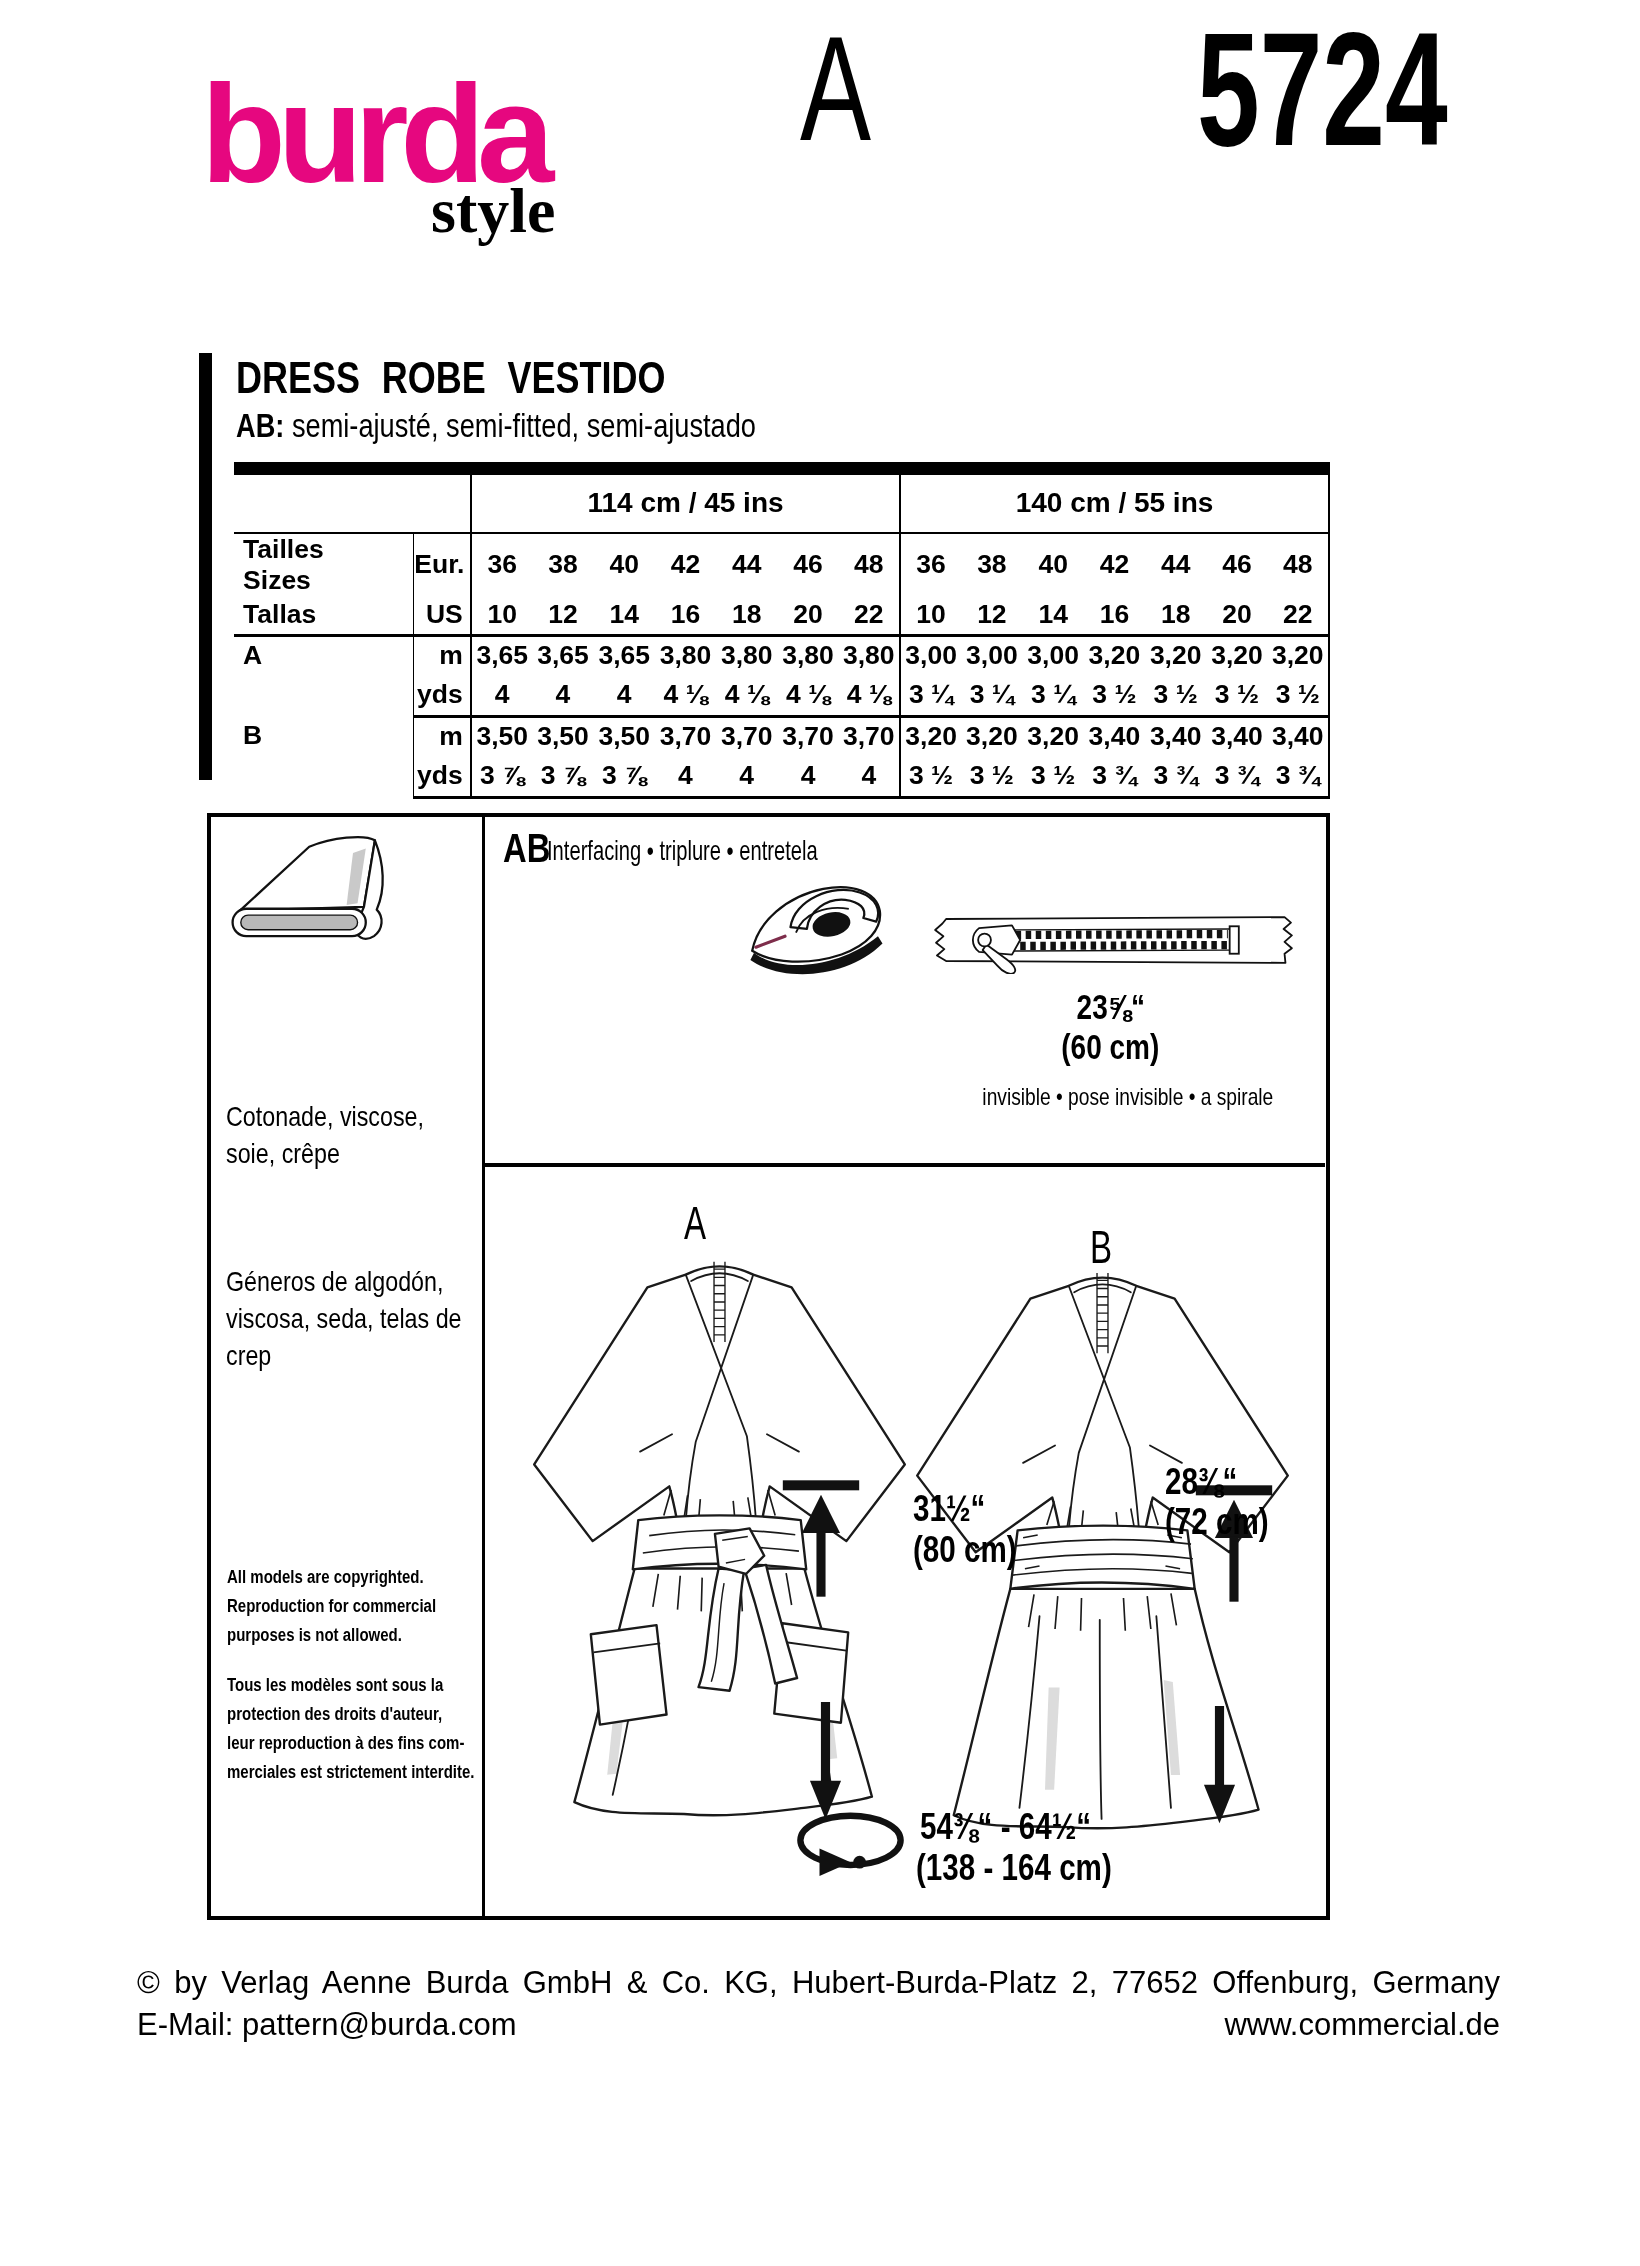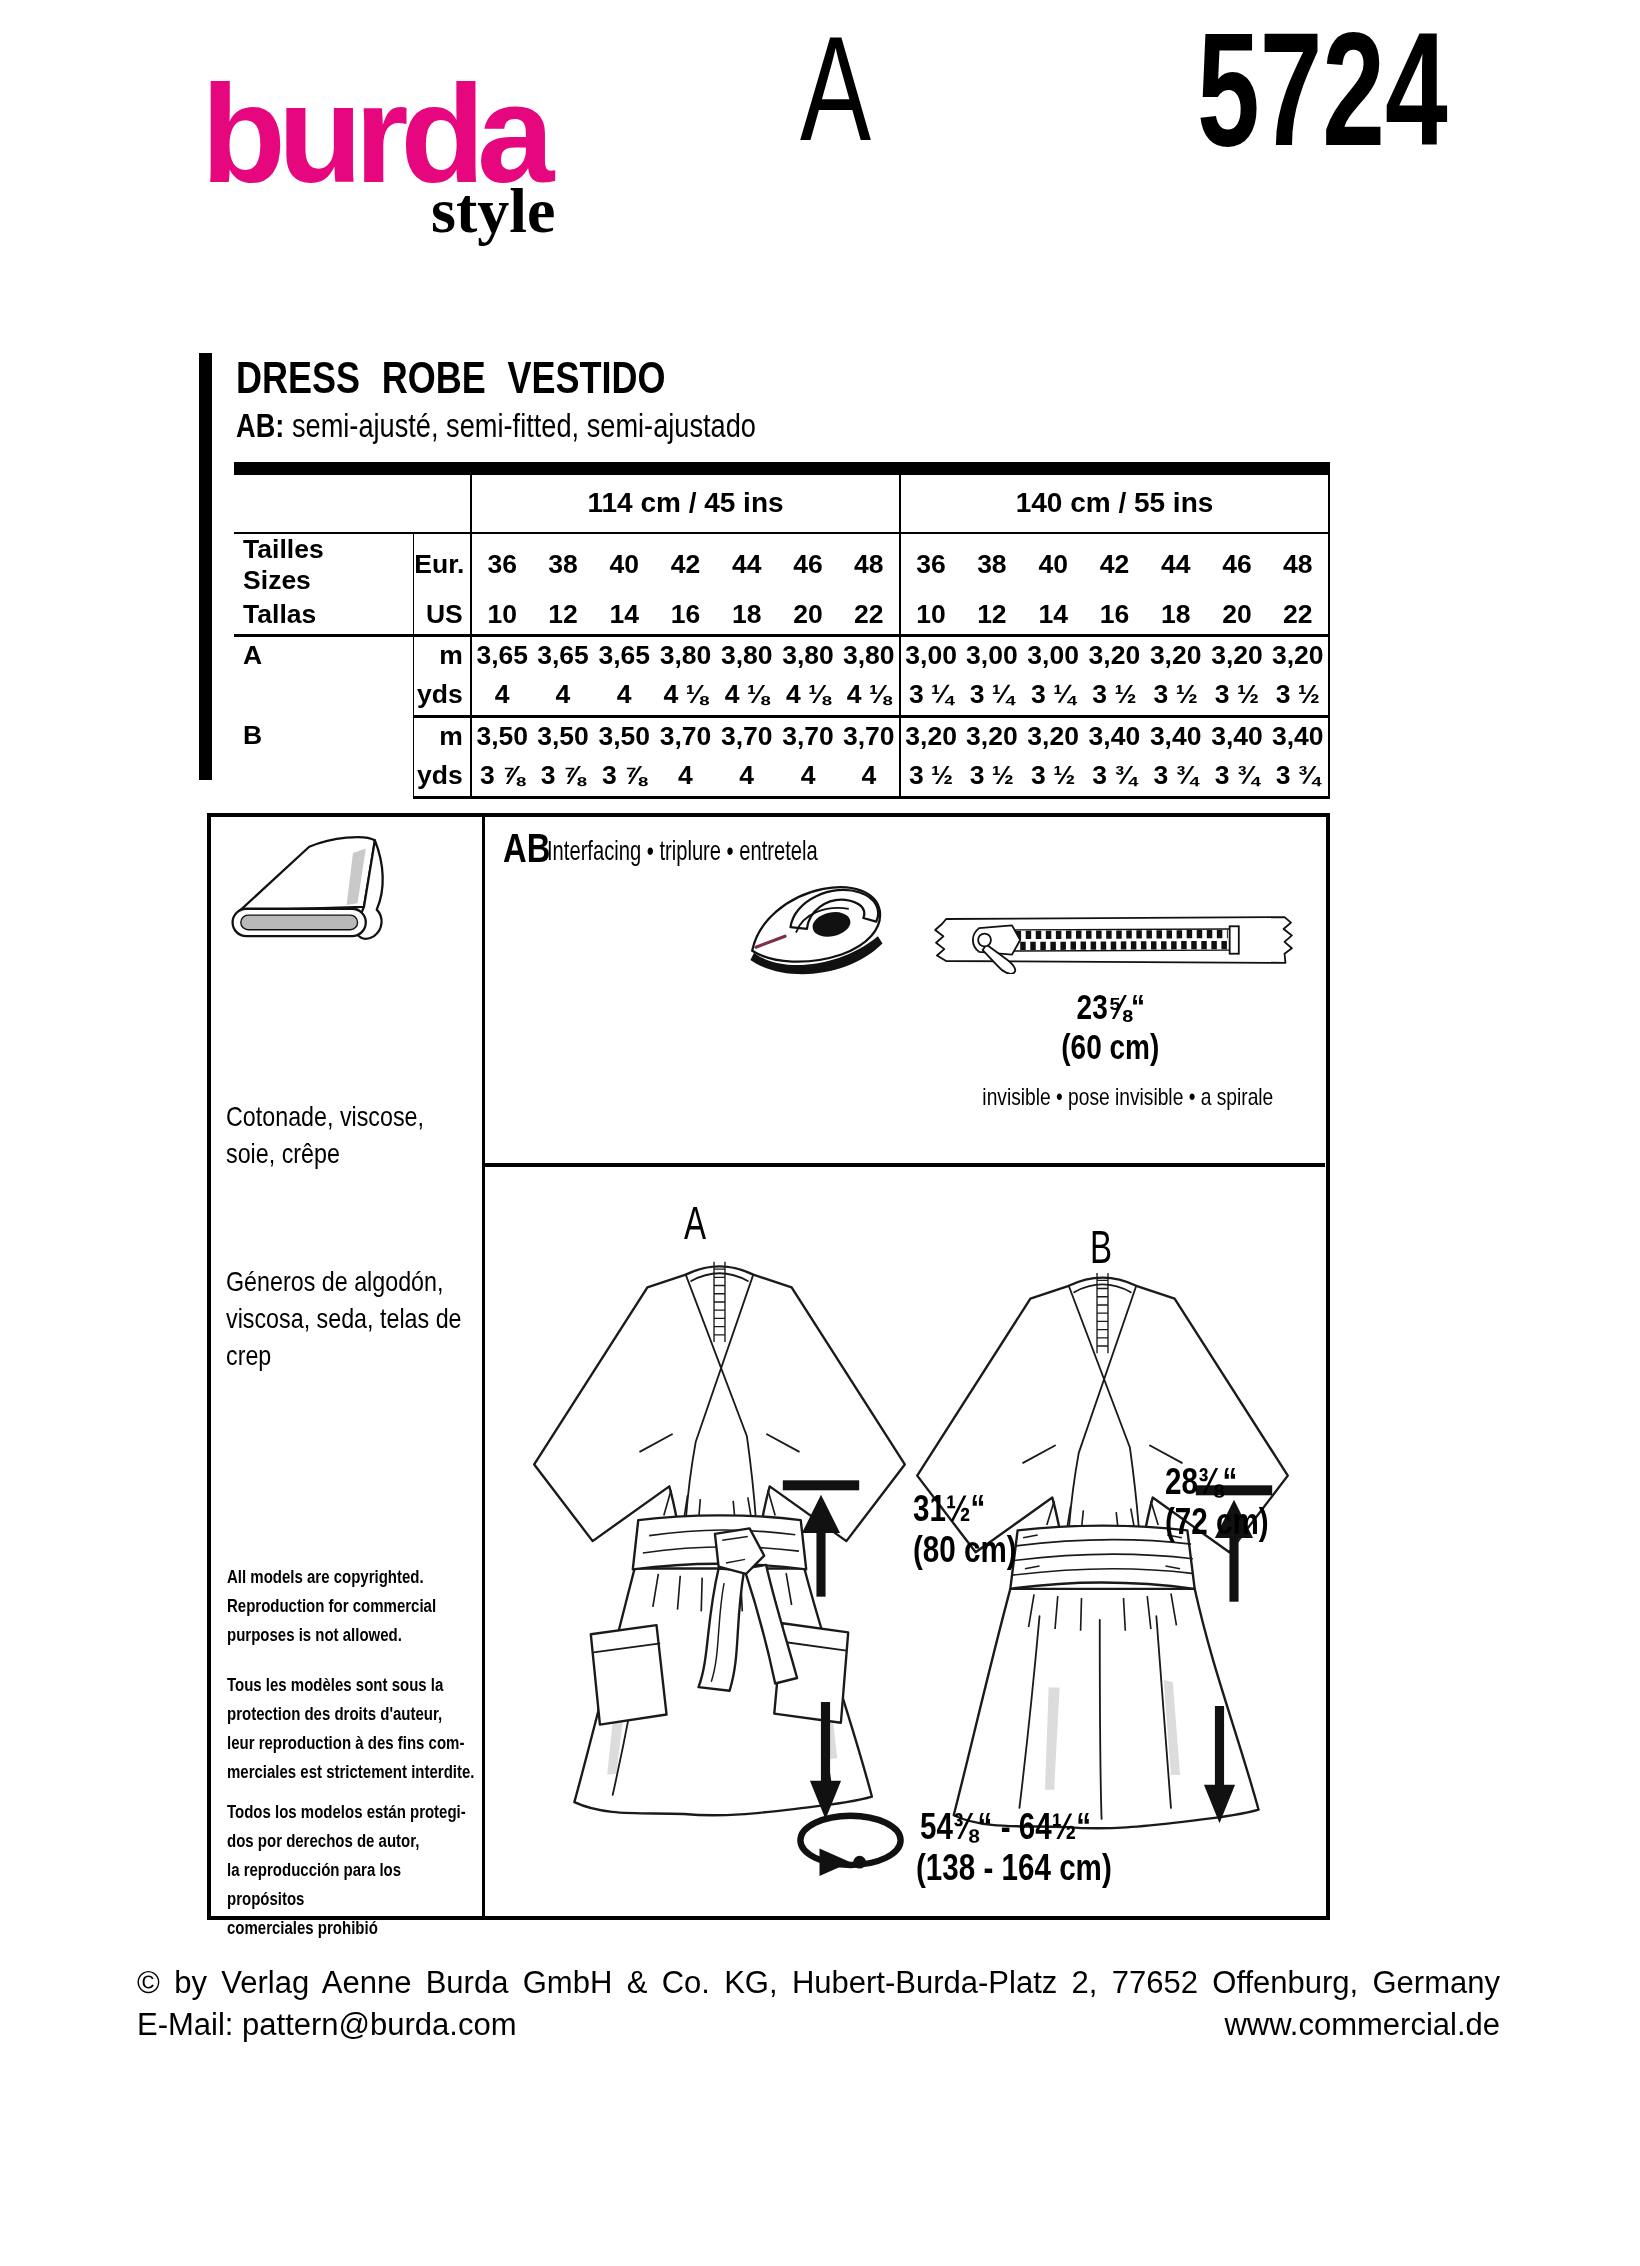--- a/index.html
+++ b/index.html
@@ -233,24 +233,20 @@
 viscosa, seda, telas de
 crep</span></div>
 
     <div class="abs" style="left:16.4px;top:745px"><span class="cx82 copy">All models are copyrighted.
 Reproduction for commercial
 purposes is not allowed.</span></div>
     <div class="abs" style="left:16.4px;top:853px"><span class="cx82 copy">Tous les modèles sont sous la
 protection des droits d'auteur,
 leur reproduction à des fins com-
 merciales est strictement interdite.</span></div>
-    <div class="abs" style="left:16.4px;top:980px"><span class="cx82 copy">Todos los modelos están protegi-
-dos por derechos de autor,
-la reproducción para los propósitos
-comerciales prohibió</span></div>
 
     <div class="abs" id="ab-label"><span class="cx">AB</span></div>
     <div class="abs" id="interfacing-label"><span class="cx72">Interfacing • triplure • entretela</span></div>
 
     <svg class="abs" style="left:532px;top:50px" width="146" height="123" viewBox="0 0 160 135">
       <path d="M10,92 C16,60 48,32 88,24 C120,18 146,27 150,48 C153,68 136,86 108,96 C72,108 32,106 10,92 Z" fill="#fff" stroke="#111" stroke-width="2.5"></path>
       <path d="M52,66 C56,36 98,18 128,28 C146,34 152,48 146,60 L132,56 C136,46 128,38 112,36 C92,34 72,48 70,68 Z" fill="#fff" stroke="#111" stroke-width="2.5" stroke-linejoin="round"></path>
       <path d="M58,72 C66,50 92,42 116,46" fill="none" stroke="#111" stroke-width="2"></path>
       <ellipse cx="97" cy="63" rx="21" ry="13" transform="rotate(-12 97 63)" fill="#111"></ellipse>
       <path d="M12,94 C40,116 104,112 148,76 L153,84 C112,124 42,126 8,102 Z" fill="#111"></path>

